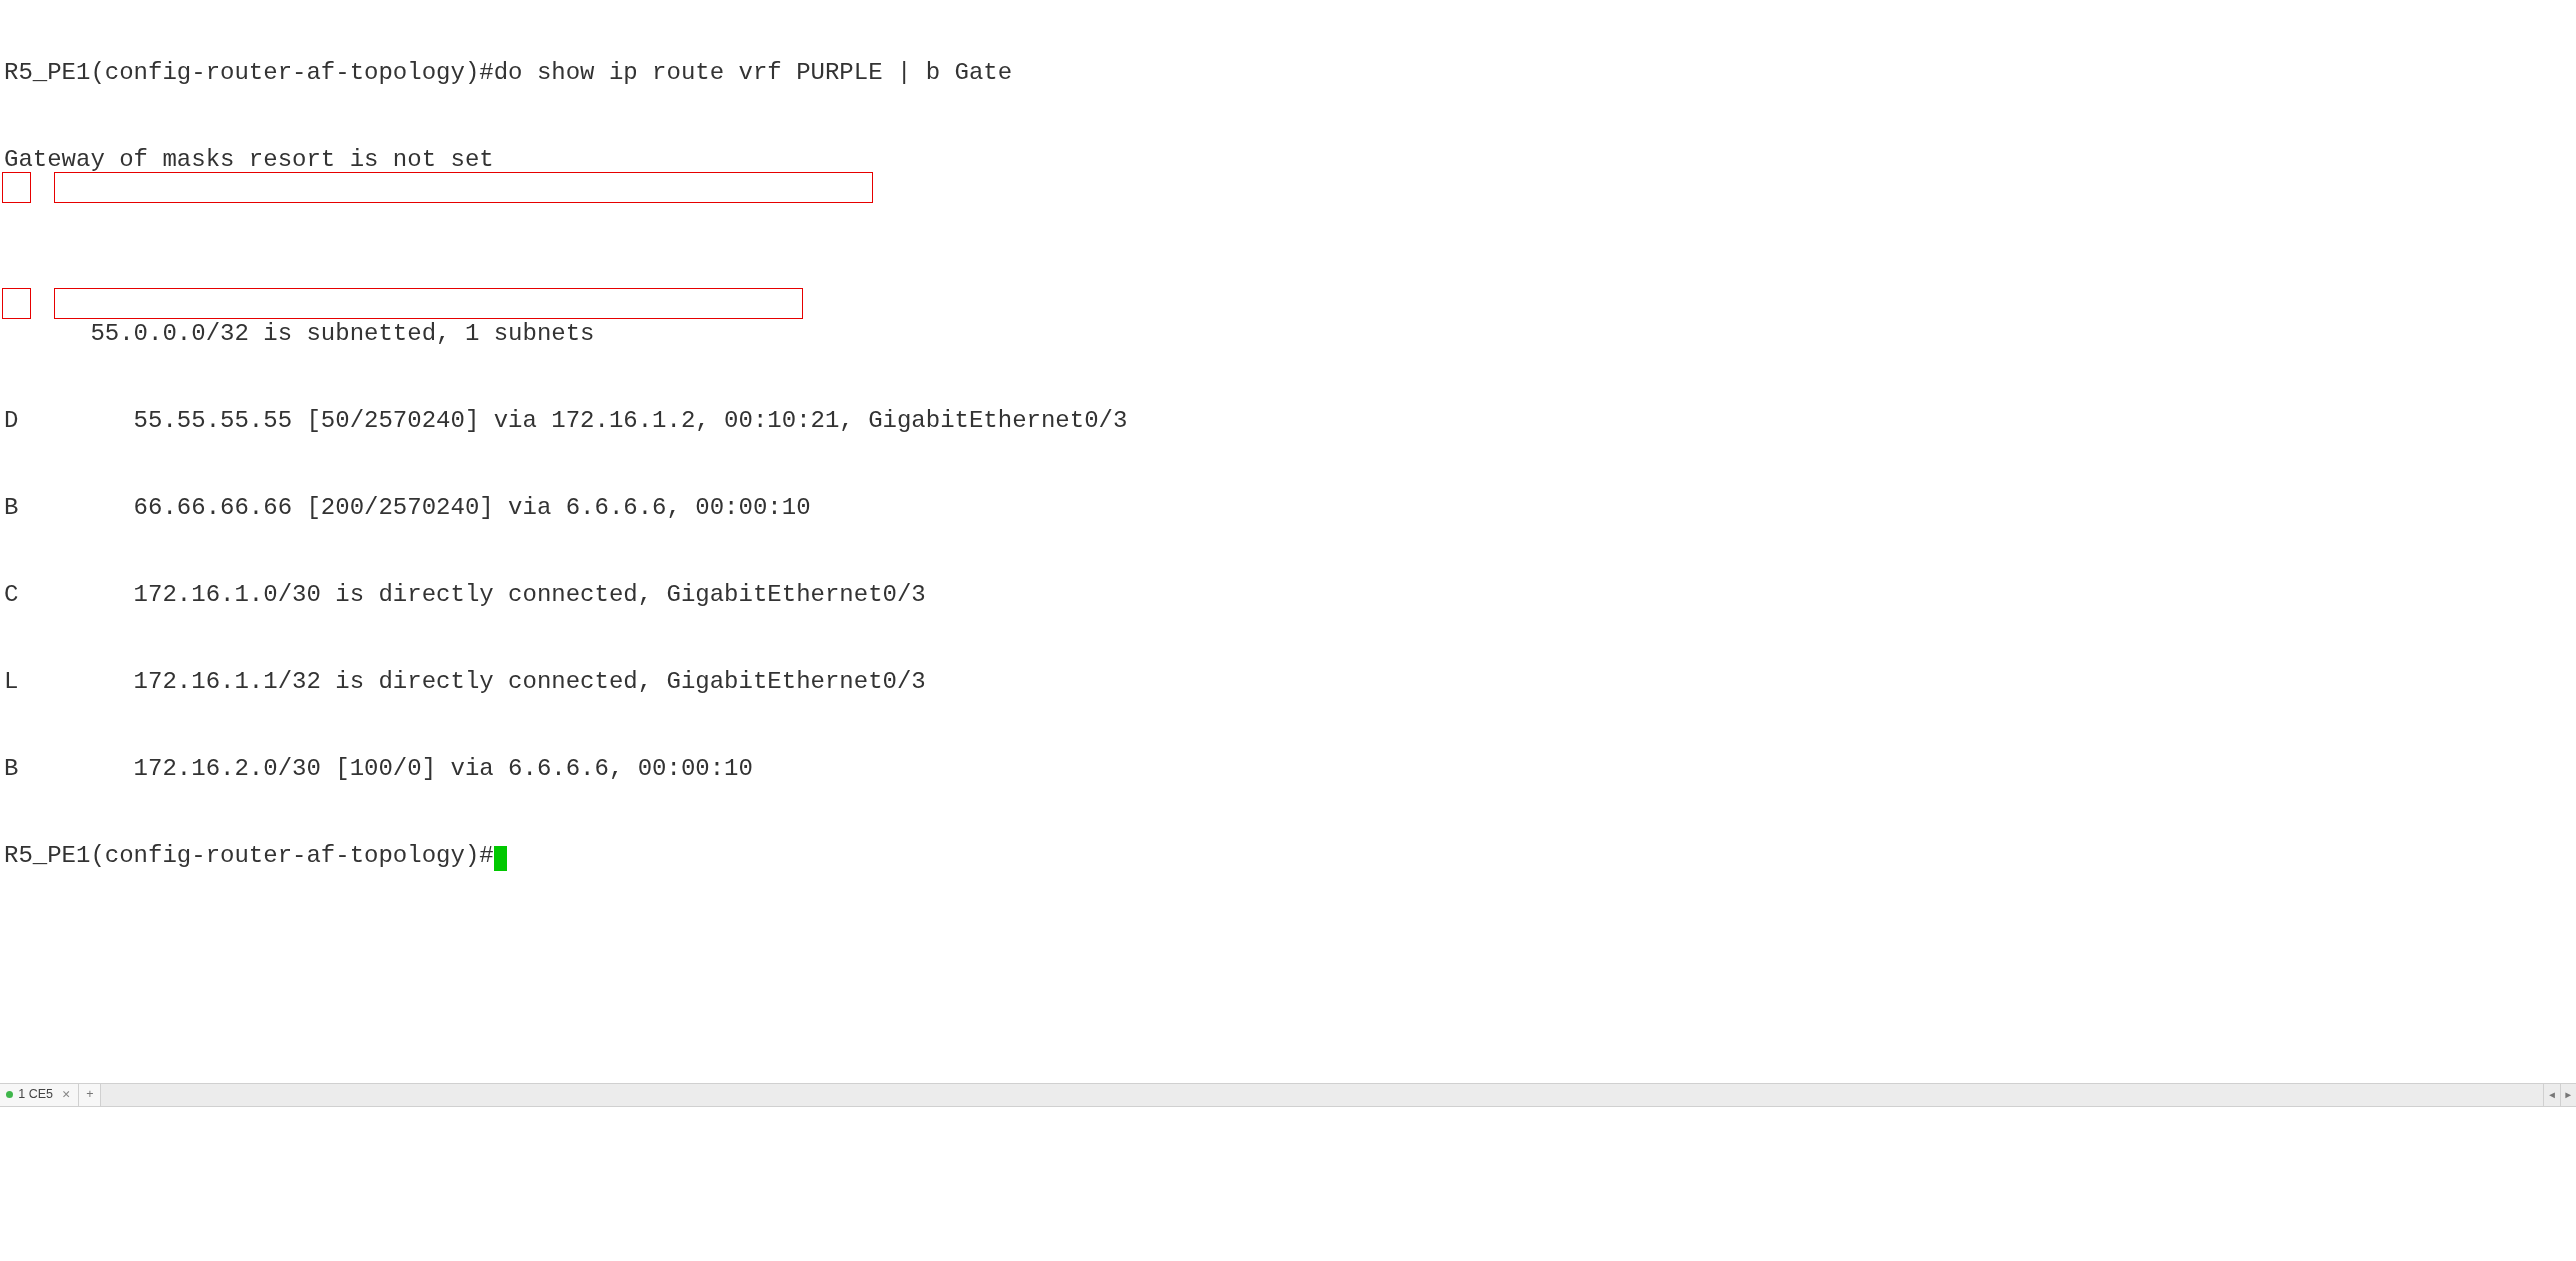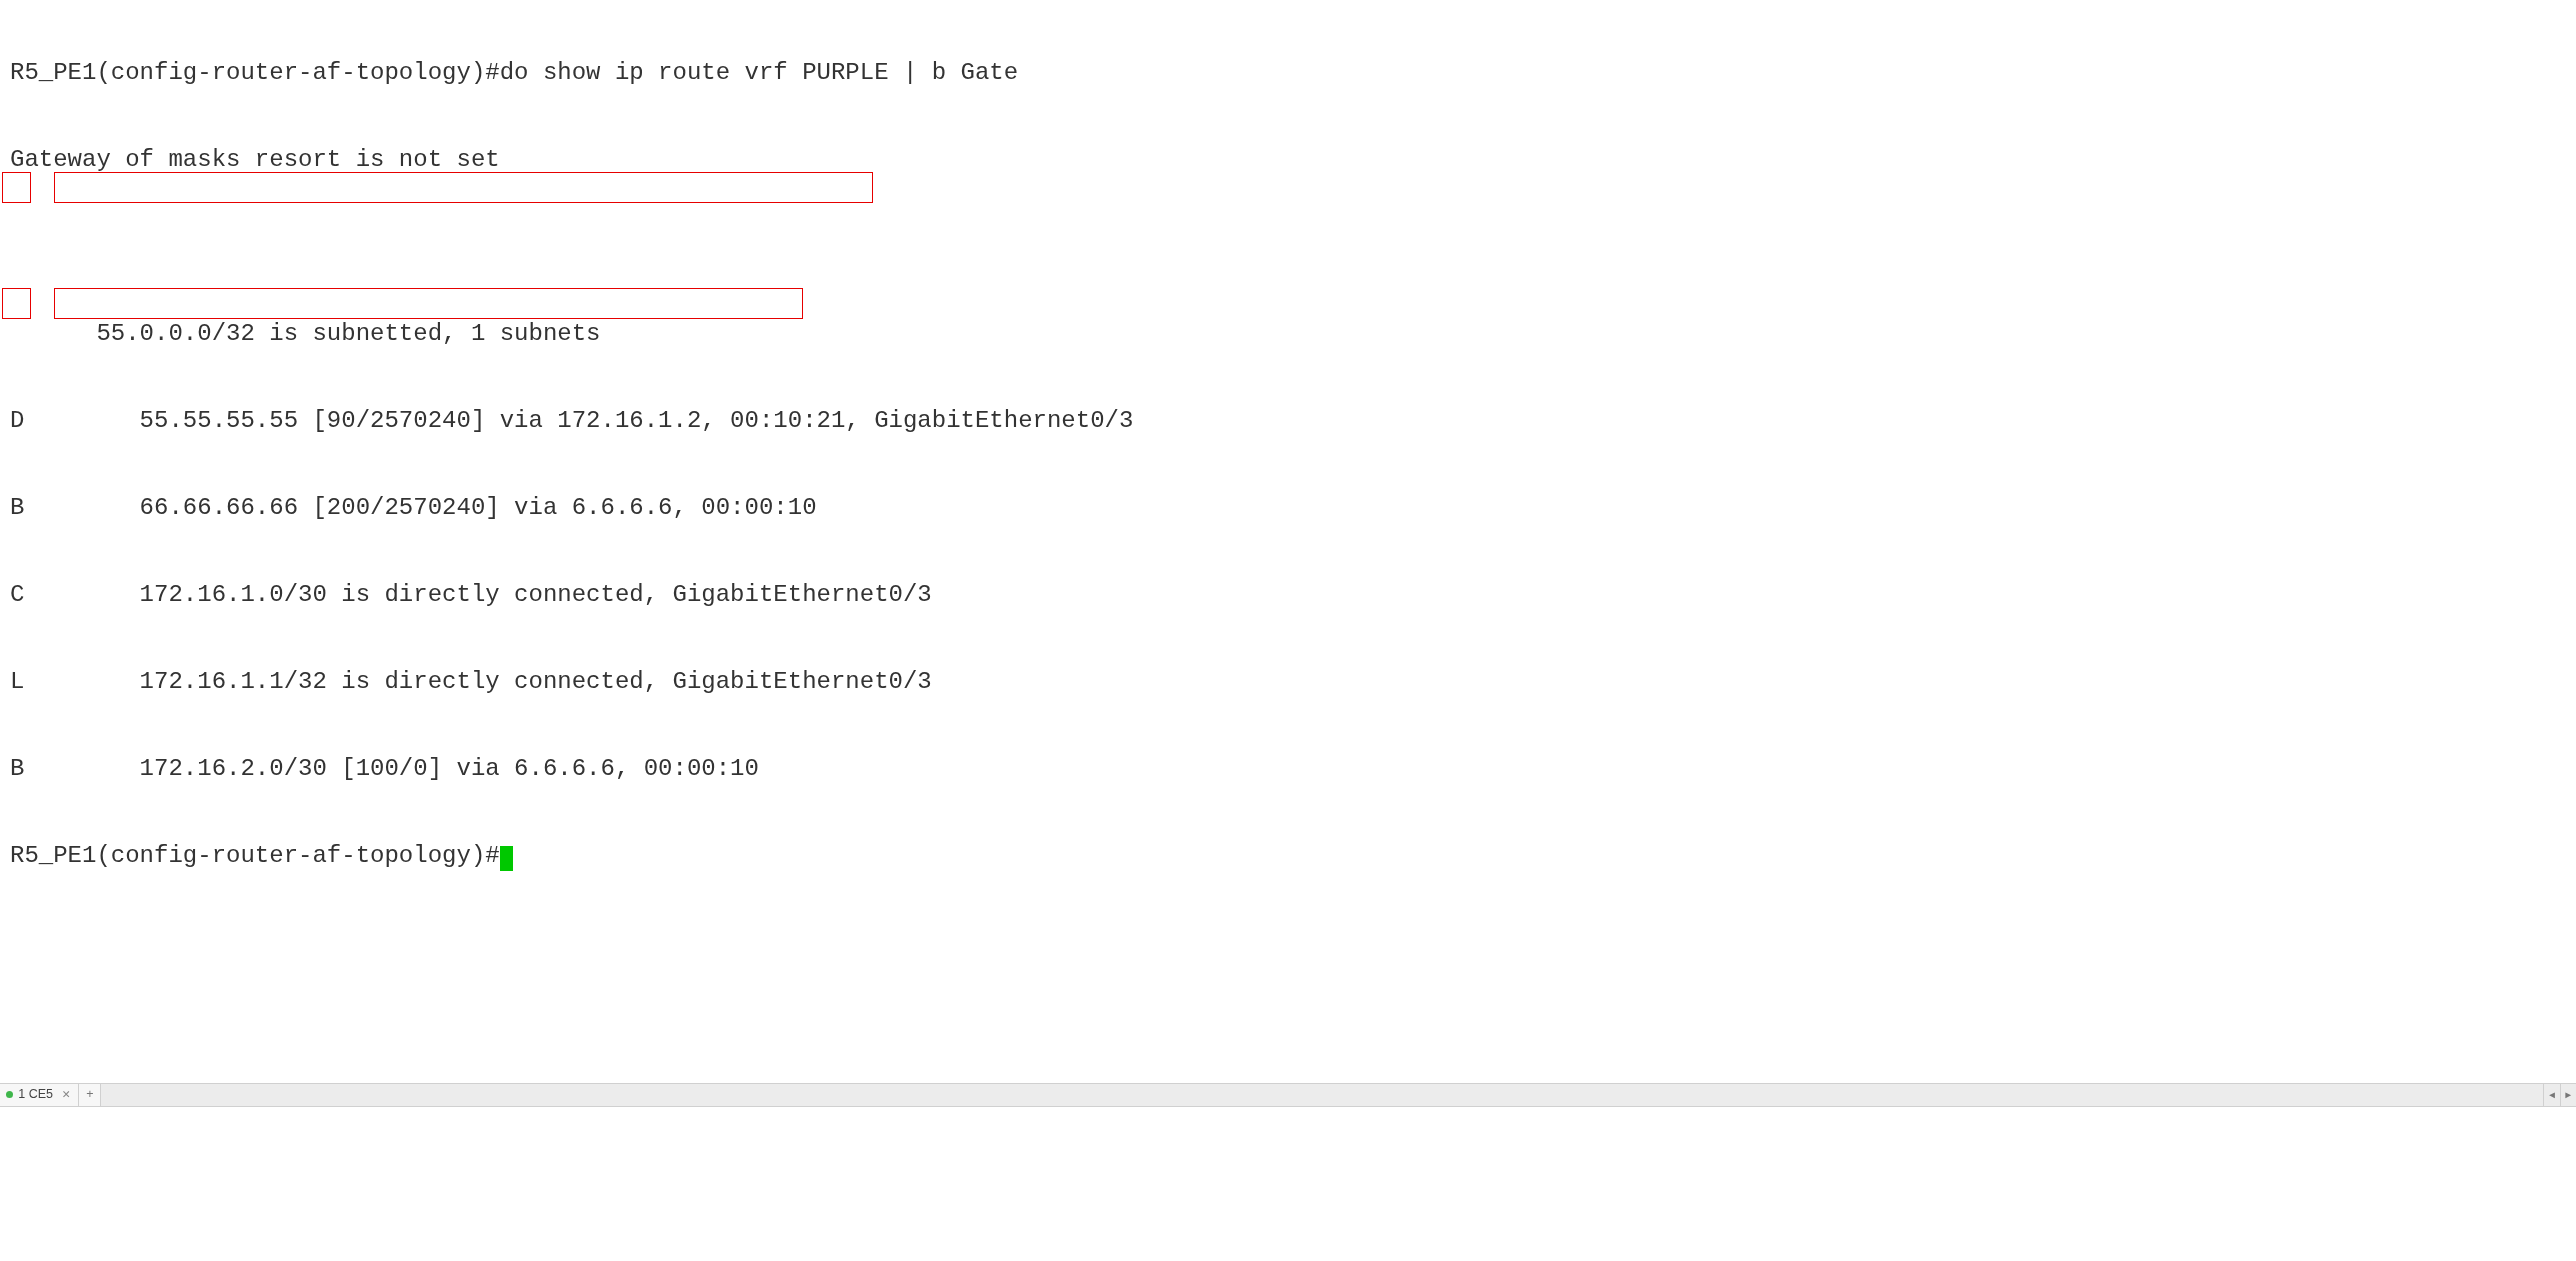--- a/index.html
+++ b/index.html
@@ -7,21 +7,21 @@
     padding: 0;
     background: #ffffff;
     font-family: Consolas, "Courier New", monospace;
     font-size: 24px;
     line-height: 29px;
     color: #333333;
     width: 2576px;
   }
   .terminal {
     white-space: pre;
-    padding-left: 10px;
+    padding-left: 4px;
     position: relative;
   }
   .line {
     white-space: pre;
     position: relative;
     height: 29px;
   }
   .cursor {
     display: inline-block;
     width: 13.5px;
@@ -100,21 +100,21 @@
   }
 </style>
 </head>
 <body>
 
 <div class="terminal">
   <div class="line">R5_PE1(config-router-af-topology)#do show ip route vrf PURPLE | b Gate</div>
   <div class="line">Gateway of masks resort is not set</div>
   <div class="line"></div>
   <div class="line">      55.0.0.0/32 is subnetted, 1 subnets</div>
-  <div class="line">D        55.55.55.55 [90/2570240] via 172.16.1.2, 00:10:21, GigabitEthernet0/3</div>
+  <div class="line">D        55.55.55.55 [50/2570240] via 172.16.1.2, 00:10:21, GigabitEthernet0/3</div>
   <div class="line" id="t-l4">B        66.66.66.66 [200/2570240] via 6.6.6.6, 00:00:10</div>
   <div class="line">C        172.16.1.0/30 is directly connected, GigabitEthernet0/3</div>
   <div class="line">L        172.16.1.1/32 is directly connected, GigabitEthernet0/3</div>
   <div class="line" id="t-l8">B        172.16.2.0/30 [100/0] via 6.6.6.6, 00:00:10</div>
   <div class="line"><span>R5_PE1(config-router-af-topology)#</span><span class="cursor"></span></div>
 
   
   <div class="hl" style="top:172px; left:1.9px;  width:29px;  height:31px;"></div>
   <div class="hl" style="top:172px; left:54px; width:819px; height:31px;"></div>
   <div class="hl" style="top:288px; left:1.9px;  width:29px;  height:31px;"></div>

